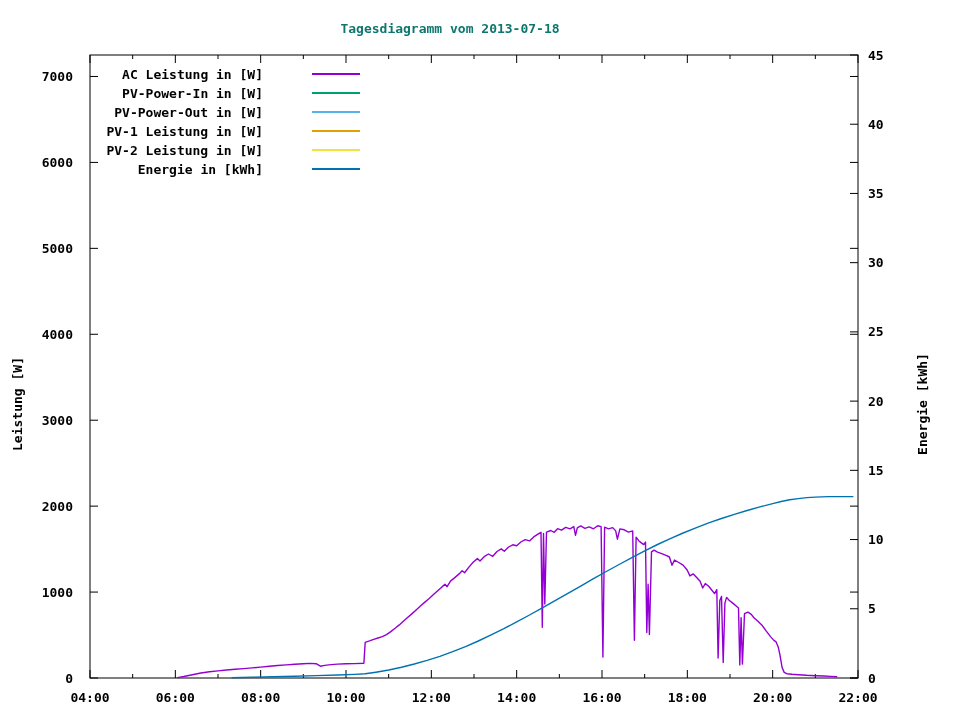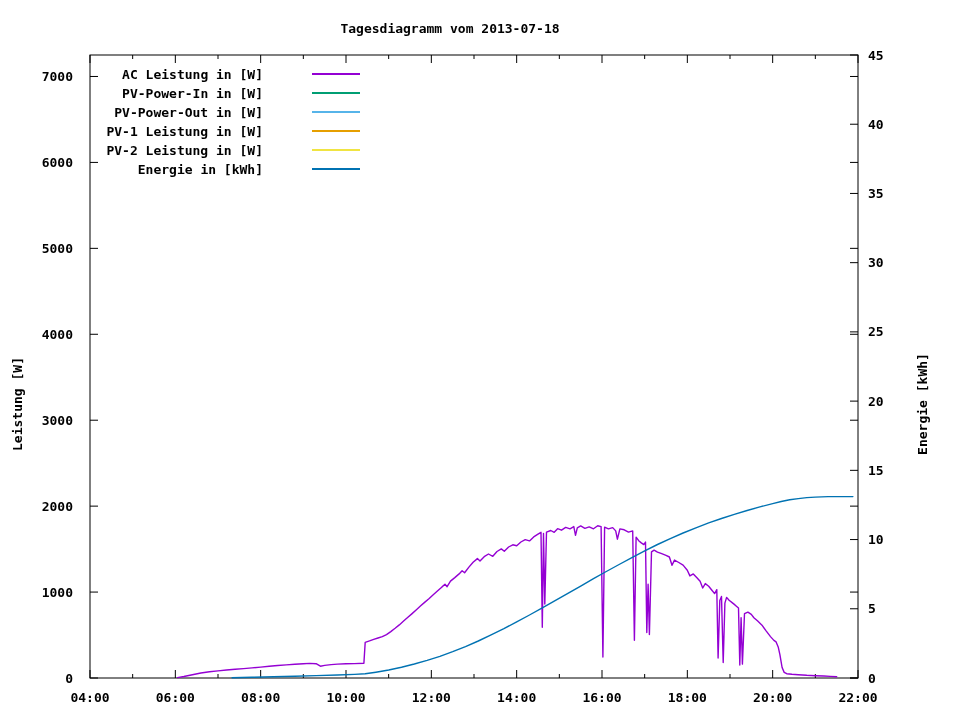--- a/index.html
+++ b/index.html
@@ -1,19 +1,19 @@
 <!DOCTYPE html>
 <html><head>
 <meta charset="utf-8">
 <style>
   html,body{margin:0;padding:0;background:#fff;}
   .canvas{position:relative;width:960px;height:720px;background:#ffffff;overflow:hidden;
           font-family:"DejaVu Sans Mono",monospace;}
   .chart-title{position:absolute;top:21px;left:0;width:900px;text-align:center;
-          font:bold 13px "DejaVu Sans Mono",monospace;color:#000000;}
+          font:bold 13px "DejaVu Sans Mono",monospace;color:#0f766e;}
   .ylab{position:absolute;transform:translate(-50%,-50%) rotate(-90deg);
           font:bold 13px "DejaVu Sans Mono",monospace;color:#000;white-space:nowrap;}
   .ylab-left{left:17px;top:404px;}
   .ylab-right{left:922px;top:404px;}
   svg text{font:bold 13px "DejaVu Sans Mono",monospace;fill:#000;}
 </style>
 </head>
 <body>
 
 <div class="canvas">

